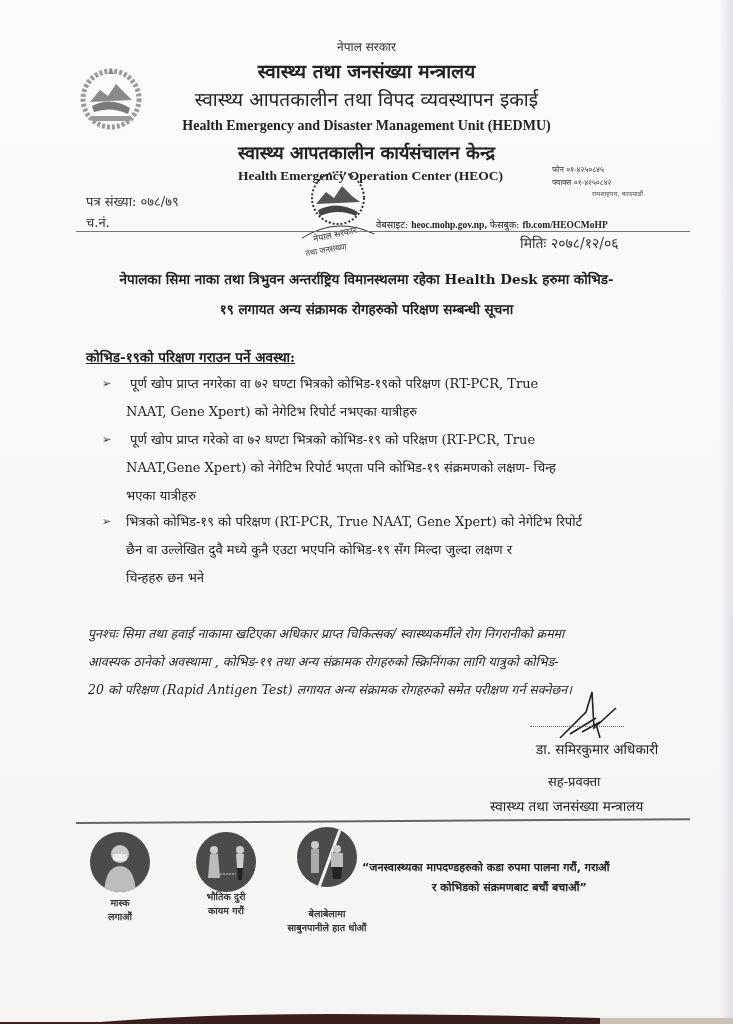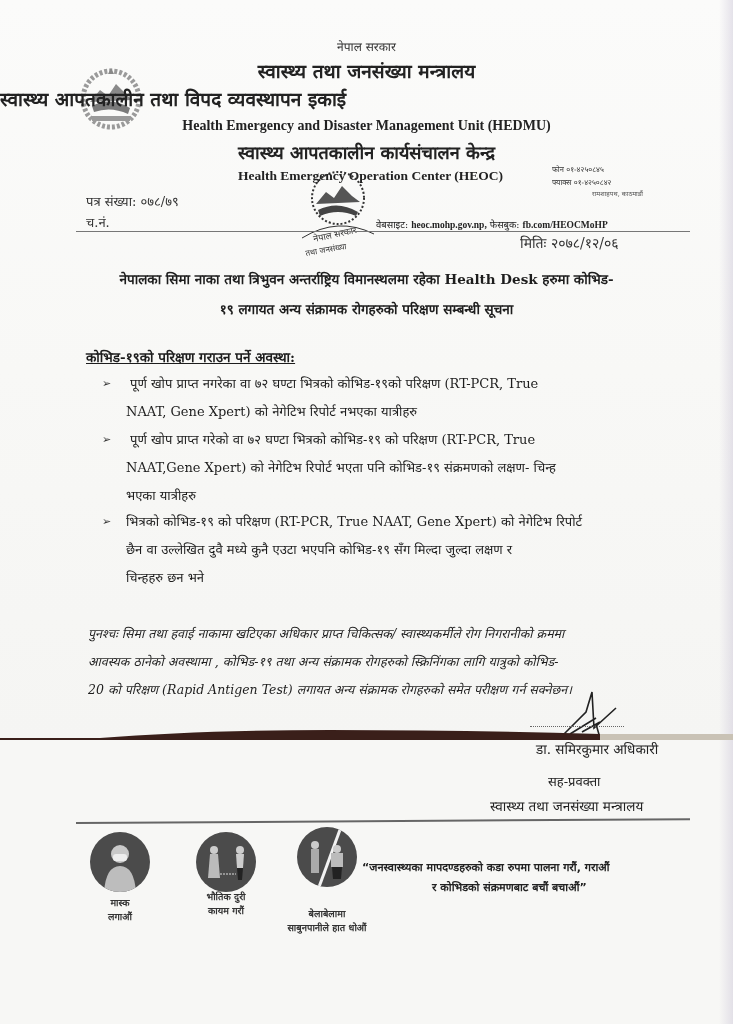--- a/index.html
+++ b/index.html
@@ -1,36 +1,36 @@
 <!DOCTYPE html>
 <html><head>
 <meta charset="utf-8">
 <style>
   * { box-sizing: border-box; margin: 0; padding: 0; }
   html, body { width: 733px; height: 1024px; overflow: hidden; background: #f7f7f5; }
   body { position: relative; font-family: "DejaVu Serif", "Liberation Serif", serif; color: #1c1c1c; }
 
   .page {
-    position: absolute; left: 0; top: 0; width: 733px; height: 740px;
+    position: absolute; left: 0; top: 0; width: 733px; height: 1024px;
     background: linear-gradient(180deg, #fbfbfa 0%, #f8f8f6 50%, #f5f5f3 100%);
   }
   .page-shade-right {
     position: absolute; right: 0; top: 0; width: 14px; height: 1024px;
     background: linear-gradient(90deg, rgba(255,255,255,0) 0%, rgba(210,205,220,0.55) 100%);
   }
   .bottom-edge {
     position: absolute; left: 0; bottom: 0; width: 733px; height: 18px;
   }
 
   .abs { position: absolute; white-space: nowrap; }
 
   
   .gov { left: 0; width: 733px; top: 38px; text-align: center; font-size: 12px; color: #333; }
   .ministry { left: 0; width: 733px; top: 58px; text-align: center; font-size: 19px; font-weight: bold; color: #222; }
-  .unit-np { left: 0; width: 733px; top: 86px; text-align: left; font-size: 19px; font-weight: bold; color: #222; }
+  .unit-np { left: 0; width: 733px; top: 86px; text-align: center; font-size: 19px; font-weight: normal; color: #222; }
   .unit-en { left: 0; width: 733px; top: 118px; text-align: center; font-size: 14px; font-weight: bold; font-family: "Liberation Serif", serif; color: #222; }
   .heoc-np { left: 0; width: 733px; top: 140px; text-align: center; font-size: 18px; font-weight: bold; color: #222; }
   .heoc-en { left: 0; width: 733px; top: 168px; text-align: center; font-size: 13.5px; font-weight: bold; font-family: "Liberation Serif", serif; color: #222; padding-left: 8px; }
 
   .emblem { left: 78px; top: 66px; width: 66px; height: 66px; }
   .emblem-seal { left: 296px; top: 164px; width: 84px; height: 100px; }
 
   .contact { left: 552px; font-size: 7.5px; color: #333; }
   .contact.phone { top: 164px; text-align: right; }
   .contact.fax { top: 177px; }

